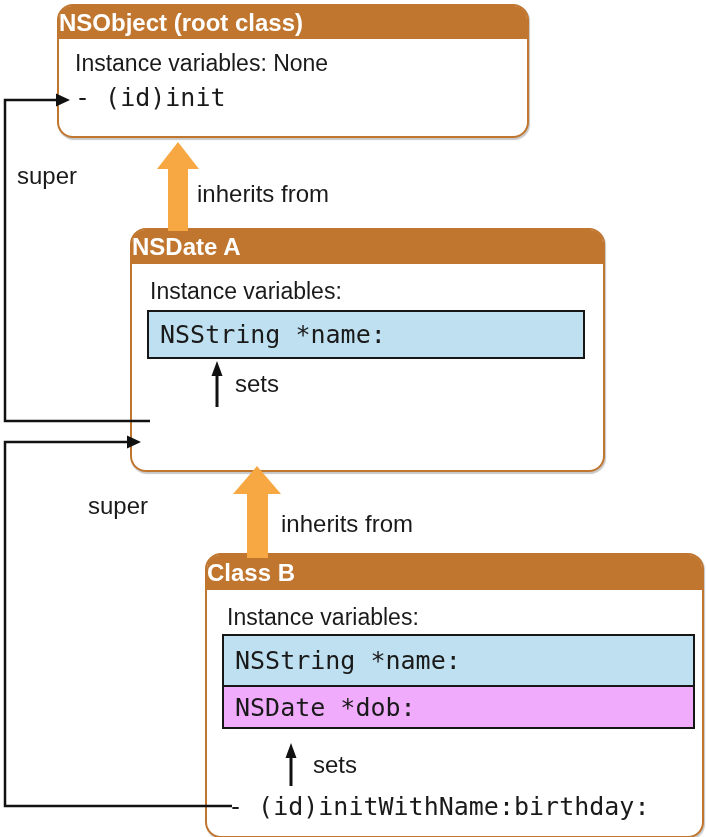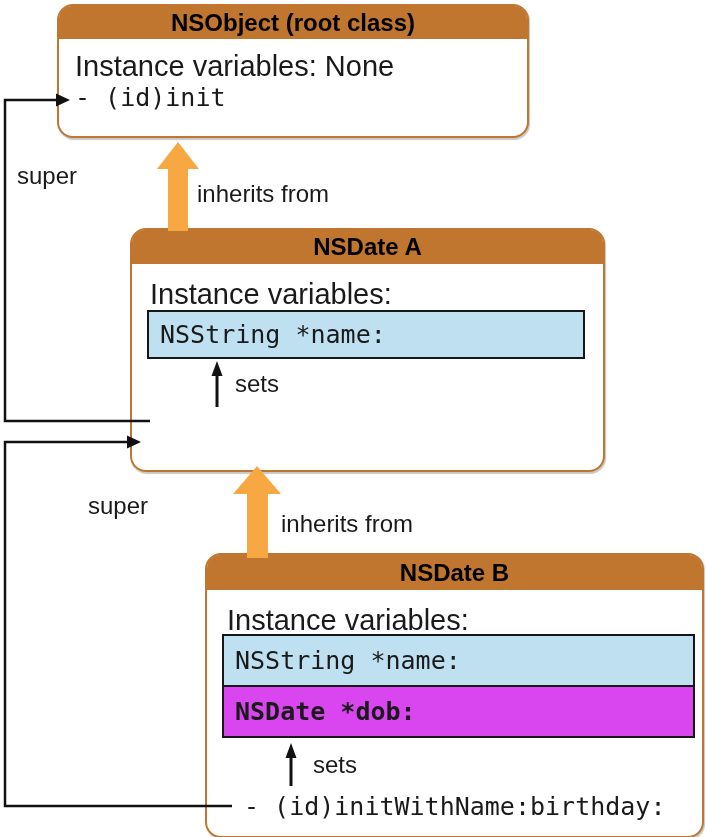--- a/index.html
+++ b/index.html
@@ -6,24 +6,23 @@
   .stage{
     position:relative;width:706px;height:837px;background:#ffffff;overflow:hidden;
     font-family:"Liberation Sans",sans-serif;color:#1a1a1a;
   }
   .clsbox{
     position:absolute;background:#ffffff;border:2px solid #c0762f;border-radius:16px;
     box-shadow:1px 1.5px 1px rgba(130,130,130,0.45);
   }
   .clshdr{
     position:absolute;left:0;top:0;right:0;background:#c0762f;
-    border-radius:13px 13px 0 0;color:#000000;font-weight:bold;font-size:24px;
-    text-align:center;
+    border-radius:13px 13px 0 0;color:#ffffff;font-weight:bold;font-size:24px;
   }
-  .ivlabel{position:absolute;font-size:29px;white-space:nowrap;}
+  .ivlabel{position:absolute;font-size:23px;white-space:nowrap;}
   .mono{font-family:"DejaVu Sans Mono",monospace;font-size:25px;white-space:nowrap;}
   .method{position:absolute;}
   .varrow{
     position:absolute;border:2px solid #161616;box-sizing:border-box;
     display:flex;align-items:center;padding-left:11px;
   }
   .varstack{position:absolute;border:2px solid #161616;box-sizing:border-box;}
   .varstack .vrow{display:flex;align-items:center;padding-left:11px;box-sizing:border-box;}
   .varstack .vrow + .vrow{border-top:2px solid #161616;}
   .freelabel{position:absolute;font-size:24px;white-space:nowrap;}
@@ -44,31 +43,31 @@
 
   <div class="clsbox" style="left:130px;top:228px;width:471px;height:240px;">
     <div class="clshdr" style="height:34px;line-height:34px;">NSDate A</div>
     <div class="ivlabel" style="left:18px;top:48px;">Instance variables:</div>
     <div class="varrow" style="left:15px;top:80px;width:438px;height:49px;background:#bee0f0;">
       <span class="mono">NSString *name:</span>
     </div>
   </div>
 
   <div class="clsbox" style="left:205px;top:553px;width:495px;height:281px;">
-    <div class="clshdr" style="height:35px;line-height:35px;">NSDate B</div>
+    <div class="clshdr" style="height:35px;line-height:35px;">Class B</div>
     <div class="ivlabel" style="left:20px;top:49px;">Instance variables:</div>
     <div class="varstack" style="left:15px;top:79px;width:473px;">
       <div class="vrow" style="height:49px;background:#bee0f0;">
         <span class="mono">NSString *name:</span>
       </div>
-      <div class="vrow" style="height:51px;background:#d946ef;font-weight:bold;">
+      <div class="vrow" style="height:42px;background:#f0abfc;">
         <span class="mono">NSDate *dob:</span>
       </div>
     </div>
-    <div class="method mono" style="left:21px;top:237px;margin-left:16px;">- (id)initWithName:birthday:</div>
+    <div class="method mono" style="left:21px;top:237px;">- (id)initWithName:birthday:</div>
   </div>
 
   <div class="freelabel" style="left:17px;top:162px;">super</div>
   <div class="freelabel" style="left:197px;top:180px;">inherits from</div>
   <div class="freelabel" style="left:88px;top:492px;">super</div>
   <div class="freelabel" style="left:281px;top:510px;">inherits from</div>
   <div class="freelabel" style="left:235px;top:370px;">sets</div>
   <div class="freelabel" style="left:313px;top:751px;">sets</div>
 
   <svg class="overlay" width="706" height="837" viewBox="0 0 706 837">

